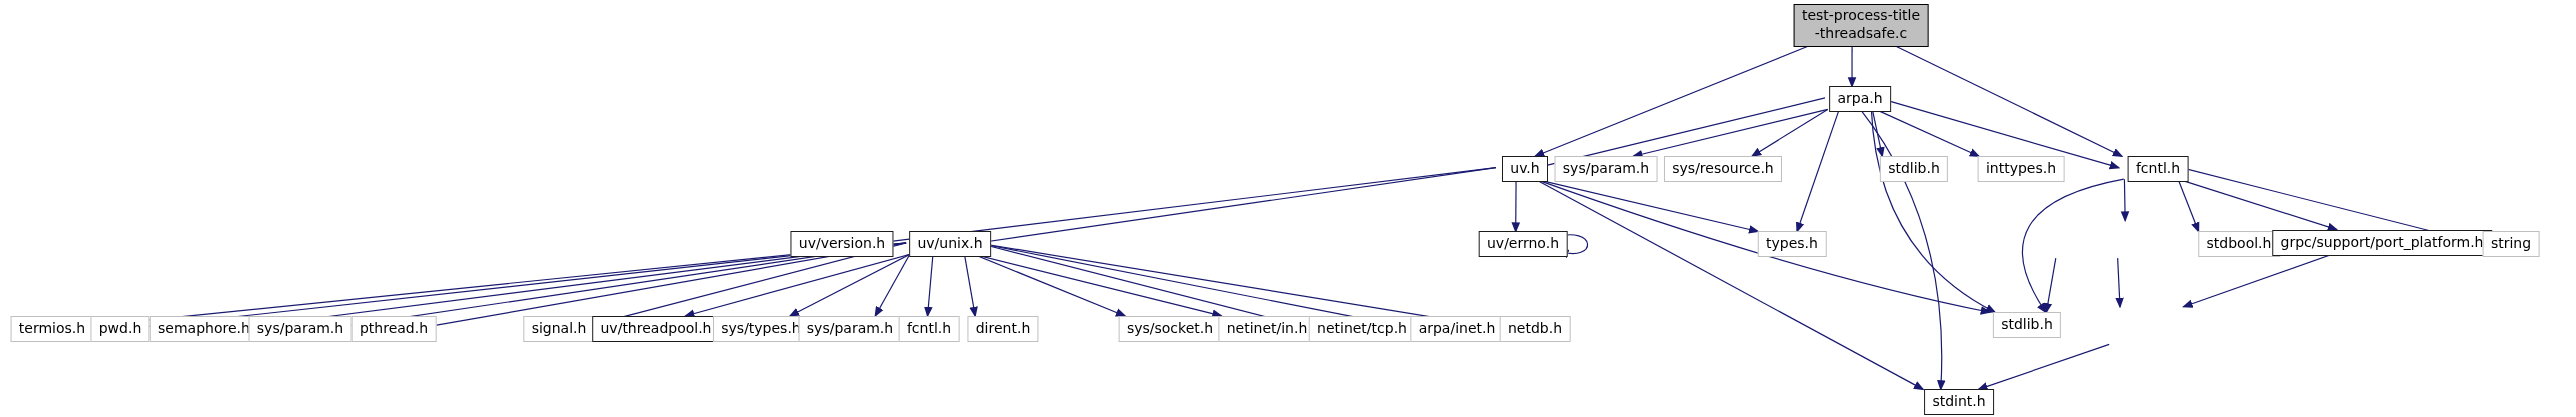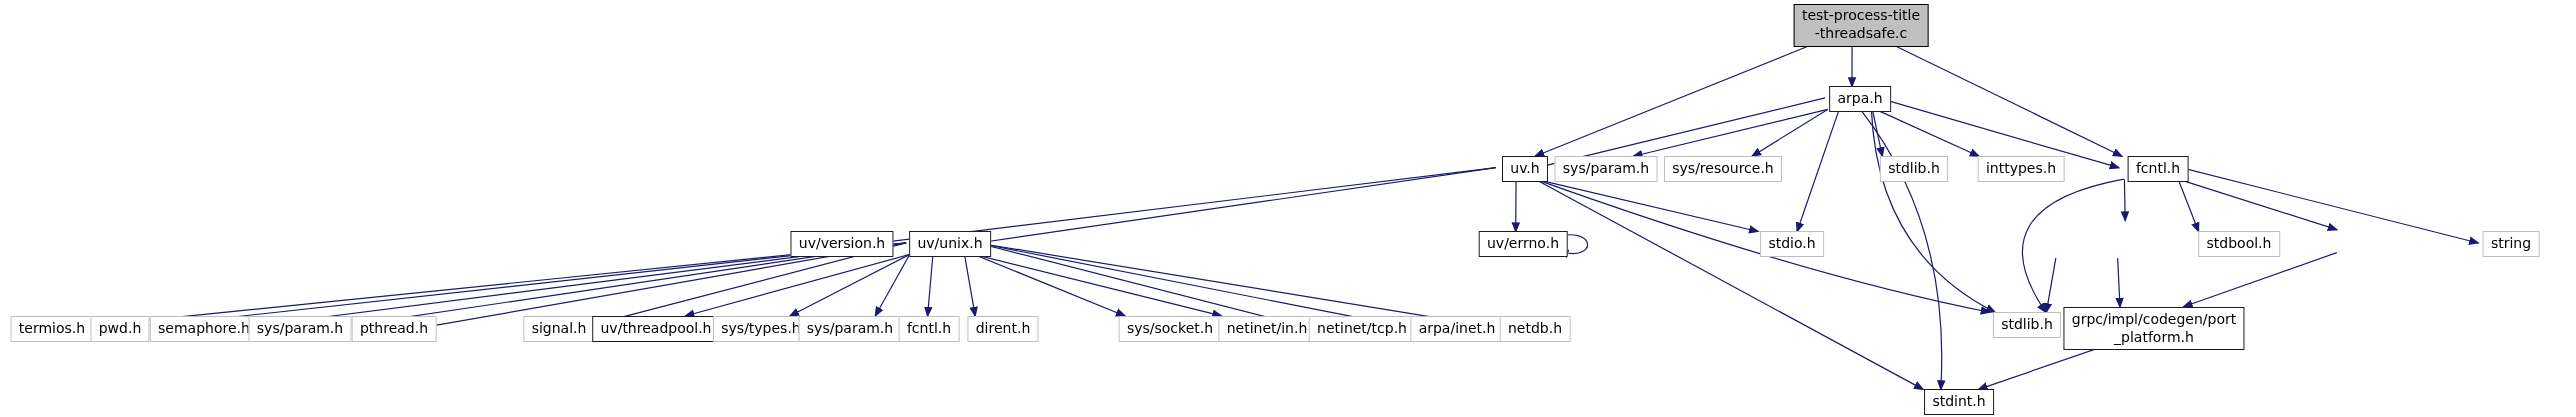--- a/index.html
+++ b/index.html
@@ -78,26 +78,25 @@
   <div class="node linked" style="left:1852px;top:86px">arpa.h</div>
   <div class="node linked" style="left:1517px;top:156px">uv.h</div>
   <div class="node" style="left:1598px;top:156px">sys/param.h</div>
   <div class="node" style="left:1715px;top:156px">sys/resource.h</div>
   <div class="node" style="left:1906px;top:156px">stdlib.h</div>
   <div class="node" style="left:2013px;top:156px">inttypes.h</div>
   <div class="node linked" style="left:2150px;top:156px">fcntl.h</div>
   <div class="node linked" style="left:834px;top:231px">uv/version.h</div>
   <div class="node linked" style="left:942px;top:231px">uv/unix.h</div>
   <div class="node linked" style="left:1515px;top:231px">uv/errno.h</div>
-  <div class="node" style="left:1784px;top:231px">stdio.h</div>
+  <div class="node" style="left:1784px;top:231px">types.h</div>
   <div class="node" style="left:2231px;top:231px">stdbool.h</div>
+  <div class="node linked" style="left:2374px;top:230px">grpc/support/port_platform.h</div>
   <div class="node" style="left:2503px;top:231px">string</div>
   <div class="node" style="left:2019px;top:312px">stdlib.h</div>
-  <div class="node linked" style="left:2146px;top:307px">grpc/impl/codegen/port
-_platform.h</div>
   <div class="node linked" style="left:1951px;top:389px">stdint.h</div>
   <div class="node" style="left:44px;top:316px">termios.h</div>
   <div class="node" style="left:112px;top:316px">pwd.h</div>
   <div class="node" style="left:196px;top:316px">semaphore.h</div>
   <div class="node" style="left:292px;top:316px">sys/param.h</div>
   <div class="node" style="left:386px;top:316px">pthread.h</div>
   <div class="node" style="left:551px;top:316px">signal.h</div>
   <div class="node linked" style="left:648px;top:316px">uv/threadpool.h</div>
   <div class="node" style="left:753px;top:316px">sys/types.h</div>
   <div class="node" style="left:842px;top:316px">sys/param.h</div>

